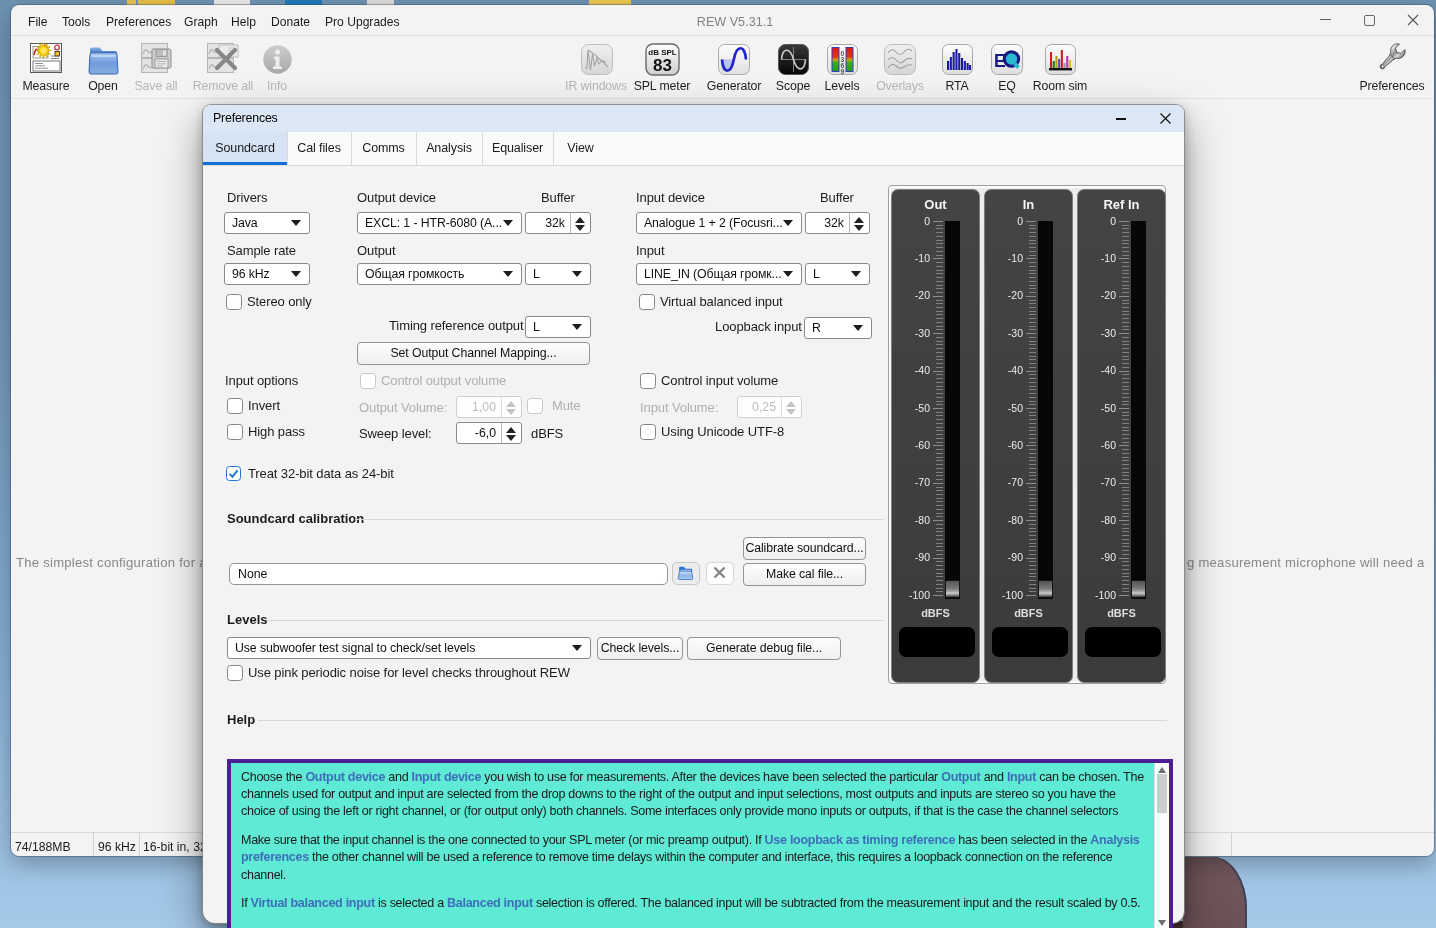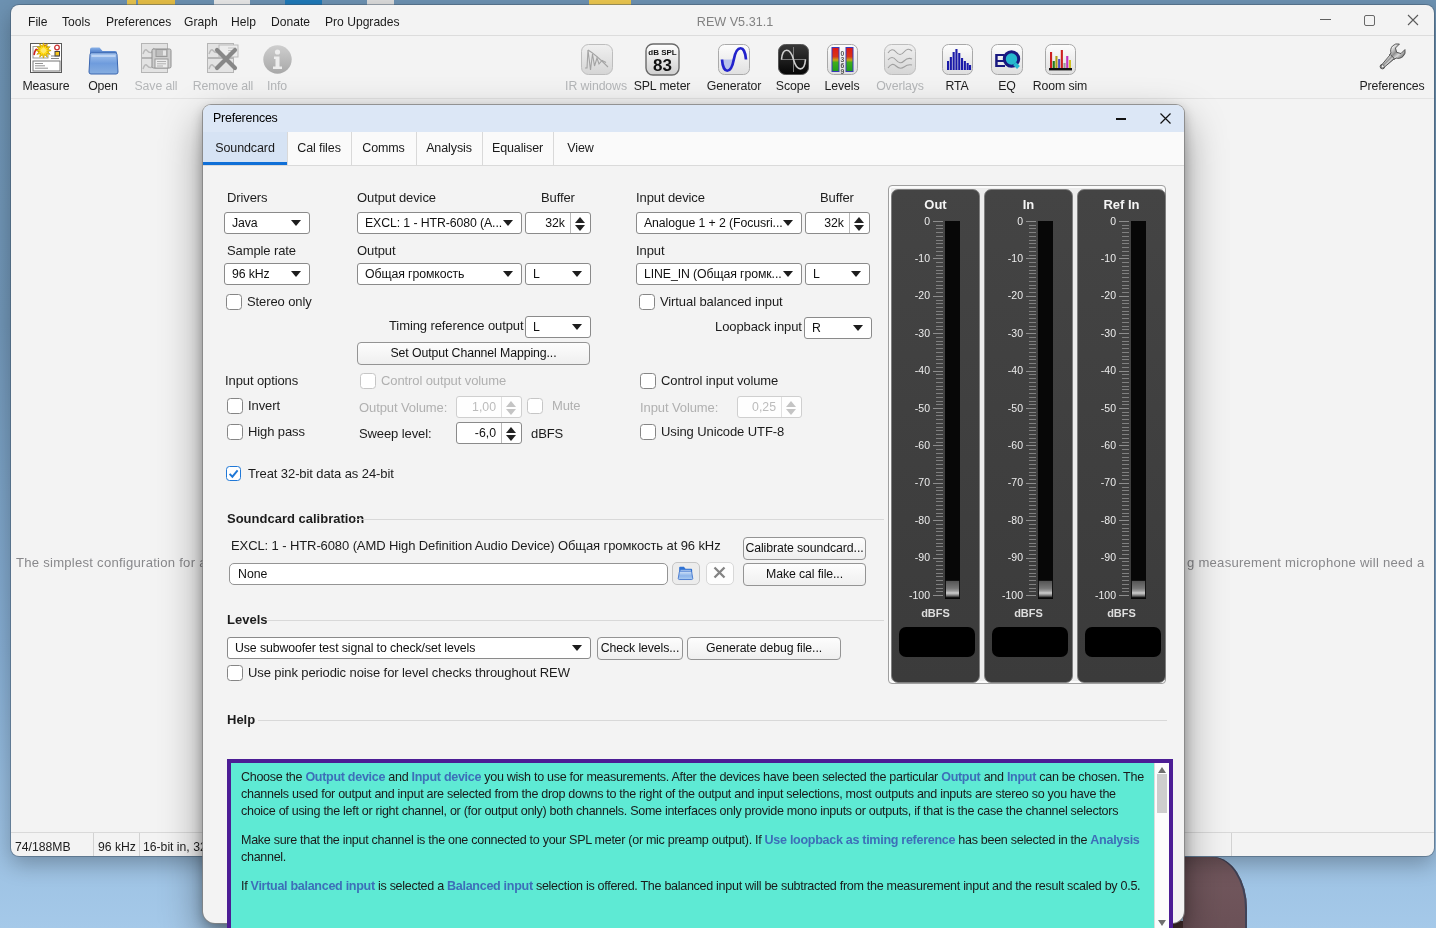--- a/index.html
+++ b/index.html
@@ -442,21 +442,20 @@
 <div class="abs cb" style="left:437px;top:319px"></div>
 <div class="abs lbl nw" style="left:458px;top:320px;">Using Unicode UTF-8</div>
 <div class="abs cb chk" style="left:23px;top:361px">
       <svg width="13" height="13" style="position:absolute;left:0;top:0">
         <path d="M2.6 6.8 l2.8 2.9 L10.6 3.4" stroke="#1f78d7" stroke-width="1.9" fill="none"></path>
       </svg>
     </div>
 <div class="abs lbl nw" style="left:45px;top:362px;">Treat 32-bit data as 24-bit</div>
 <div class="abs lbl b nw" style="left:24px;top:407px;">Soundcard calibration</div>
 <div class="abs secline" style="left:152px;top:414px;width:529px"></div>
-<div class="abs lbl nw" style="left:28px;top:434px;">EXCL: 1 - HTR-6080 (AMD High Definition Audio Device) Общая громкость at 96 kHz</div>
 <div class="abs field" style="left:26px;top:458px;width:437px;height:20px;line-height:20px">
       <span style="position:absolute;left:8px">None</span>
     </div>
 <div class="abs" style="left:469px;top:457px;width:26px;height:21px;border:1px solid #c6c6c6;border-radius:5px;background:#ececec"></div>
 <svg class="abs" style="left:473px;top:459px" width="19" height="17" viewBox="0 0 30 26">
       <defs>
         <linearGradient id="fopen" x1="0" y1="0" x2="0" y2="1">
           <stop offset="0" stop-color="#d4e4f8"></stop>
           <stop offset=".55" stop-color="#8cb4ea"></stop>
           <stop offset="1" stop-color="#aecdf2"></stop>
@@ -484,20 +483,21 @@
 <div class="abs lbl nw" style="left:45px;top:561px;">Use pink periodic noise for level checks throughout REW</div>
 <div class="abs lbl b nw" style="left:24px;top:608px;">Help</div>
 <div class="abs secline" style="left:55px;top:615px;width:909px"></div>
 <div id="help" class="abs">
 <div id="helptx">
 <div class="hl">Choose the <span class="lk">Output device</span> and <span class="lk">Input device</span> you wish to use for measurements. After the devices have been selected the particular <span class="lk">Output</span> and <span class="lk">Input</span> can be chosen. The</div>
 <div class="hl">channels used for output and input are selected from the drop downs to the right of the output and input selections, most outputs and inputs are stereo so you have the</div>
 <div class="hl">choice of using the left or right channel, or (for output only) both channels. Some interfaces only provide mono inputs or outputs, if that is the case the channel selectors</div>
 <div class="pgap"></div>
 <div class="hl">Make sure that the input channel is the one connected to your SPL meter (or mic preamp output). If <span class="lk">Use loopback as timing reference</span> has been selected in the <span class="lk">Analysis</span></div>
+<div class="hl"><span class="lk">preferences</span> the other channel will be used a reference to remove time delays within the computer and interface, this requires a loopback connection on the reference</div>
 <div class="hl">channel.</div>
 <div class="pgap"></div>
 <div class="hl">If <span class="lk">Virtual balanced input</span> is selected a <span class="lk">Balanced input</span> selection is offered. The balanced input will be subtracted from the measurement input and the result scaled by 0.5.</div>
 </div>
 <div class="sb">
         <span class="sbar u"></span>
         <div class="sbthumb"></div>
         <span class="sbar d"></span>
       </div>
 </div>

